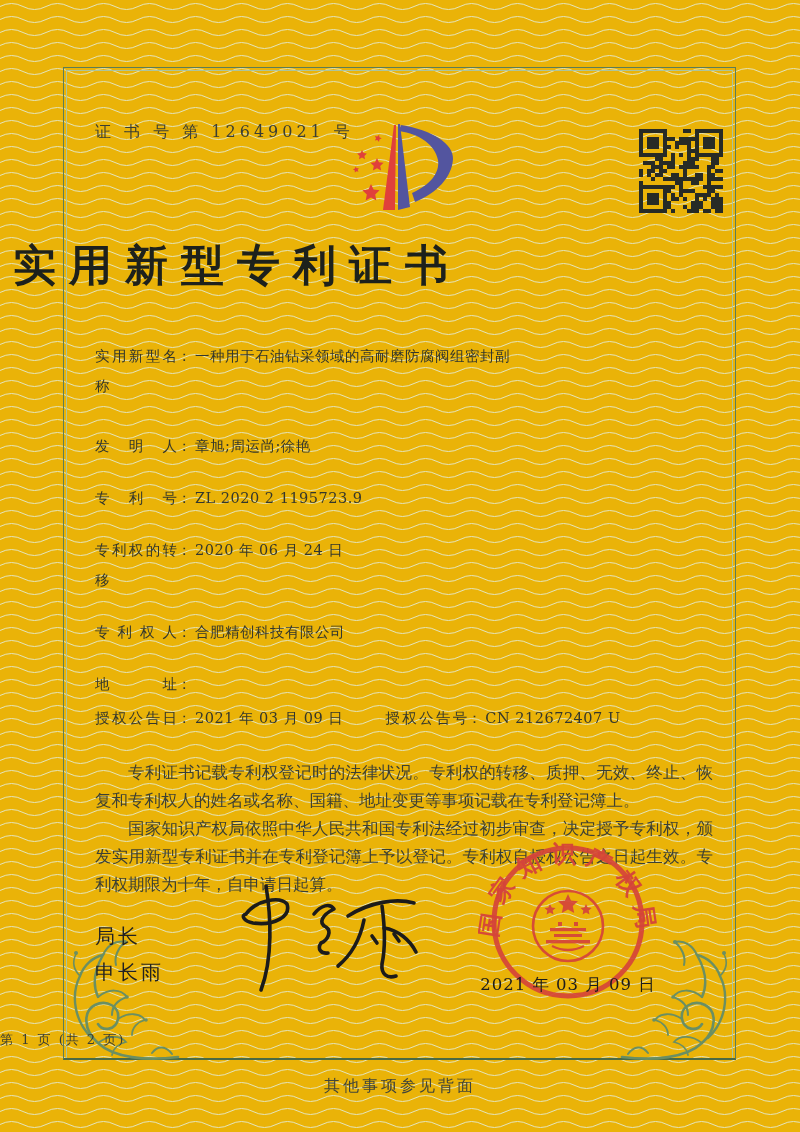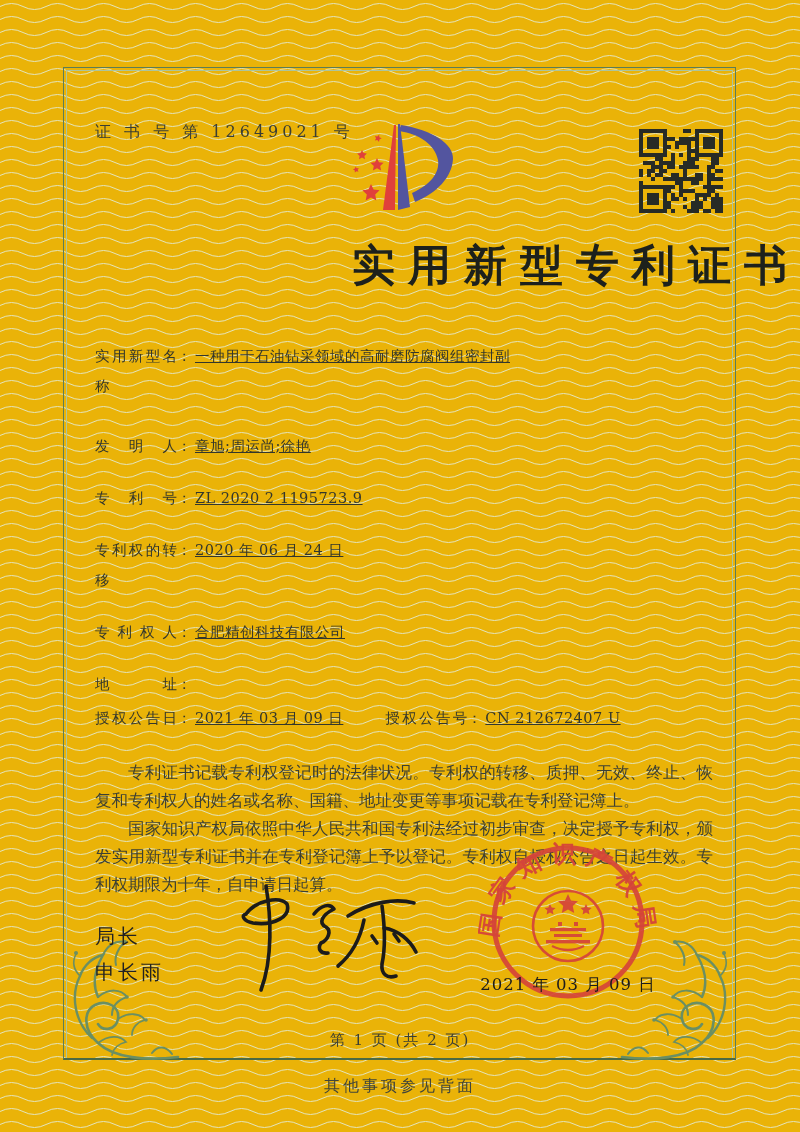--- a/index.html
+++ b/index.html
@@ -15,41 +15,41 @@
     border-top:1px solid #abc49f;border-left:1px solid #abc49f;border-right:1px solid #abc49f;}
 
   .flourish{position:absolute;z-index:2;}
   .flourish.left{left:52px;top:938px;}
   .flourish.right{right:52px;top:938px;transform:scaleX(-1);}
 
   .cert-no{position:absolute;left:95px;top:122px;font-size:16px;letter-spacing:4px;color:#3a3e34;z-index:3;}
   .logo{position:absolute;left:352px;top:118px;z-index:3;}
   .qr{position:absolute;left:636px;top:126px;z-index:3;}
 
-  .title{position:absolute;left:0;top:237px;width:100%;text-align:right;font-size:43px;font-weight:600;
+  .title{position:absolute;left:0;top:237px;width:100%;text-align:left;font-size:43px;font-weight:600;
     letter-spacing:13px;padding-left:13px;box-sizing:border-box;color:#1d211c;z-index:3;}
 
   .content{position:absolute;left:95px;top:341px;width:618px;z-index:3;color:#33372d;}
   .frow{display:flex;align-items:flex-start;font-size:14.5px;line-height:30px;margin-bottom:22px;}
   .flabel{display:inline-block;width:82px;text-align:justify;text-align-last:justify;flex:none;}
   .fcolon{flex:none;width:18px;}
-  .fvalue{letter-spacing:0.5px;text-decoration:underline;}
+  .fvalue{letter-spacing:0.5px;}
   .frow.address{margin-bottom:4px;}
   .frow.address .fvalue{max-width:420px;}
   .pair2{margin-left:42px;display:flex;}
 
   .paras{margin-top:26px;font-size:16.5px;line-height:28px;color:#3c4034;text-align:justify;}
   .paras p{margin:0;text-indent:2em;}
 
   .director{position:absolute;left:95px;top:918px;z-index:3;font-family:"DejaVu Sans","Liberation Sans",sans-serif;
     font-size:20px;color:#222;letter-spacing:3px;line-height:36px;}
   .signature{position:absolute;left:218px;top:876px;z-index:4;}
   .seal{position:absolute;left:478px;top:842px;z-index:4;}
 
-  .page-info{position:absolute;left:0;top:1031px;width:100%;text-align:center;font-size:15px;
+  .page-info{position:absolute;left:0;top:1031px;width:100%;text-align:left;font-size:13px;
     letter-spacing:2px;color:#3a3e34;z-index:3;}
   .back-note{position:absolute;left:0;top:1076px;width:100%;text-align:center;font-size:16px;
     letter-spacing:3px;color:#41453a;z-index:3;}
 </style>
 </head>
 <body>
 
 <div class="page">
 
   <svg class="bg-waves" width="800" height="1132">

